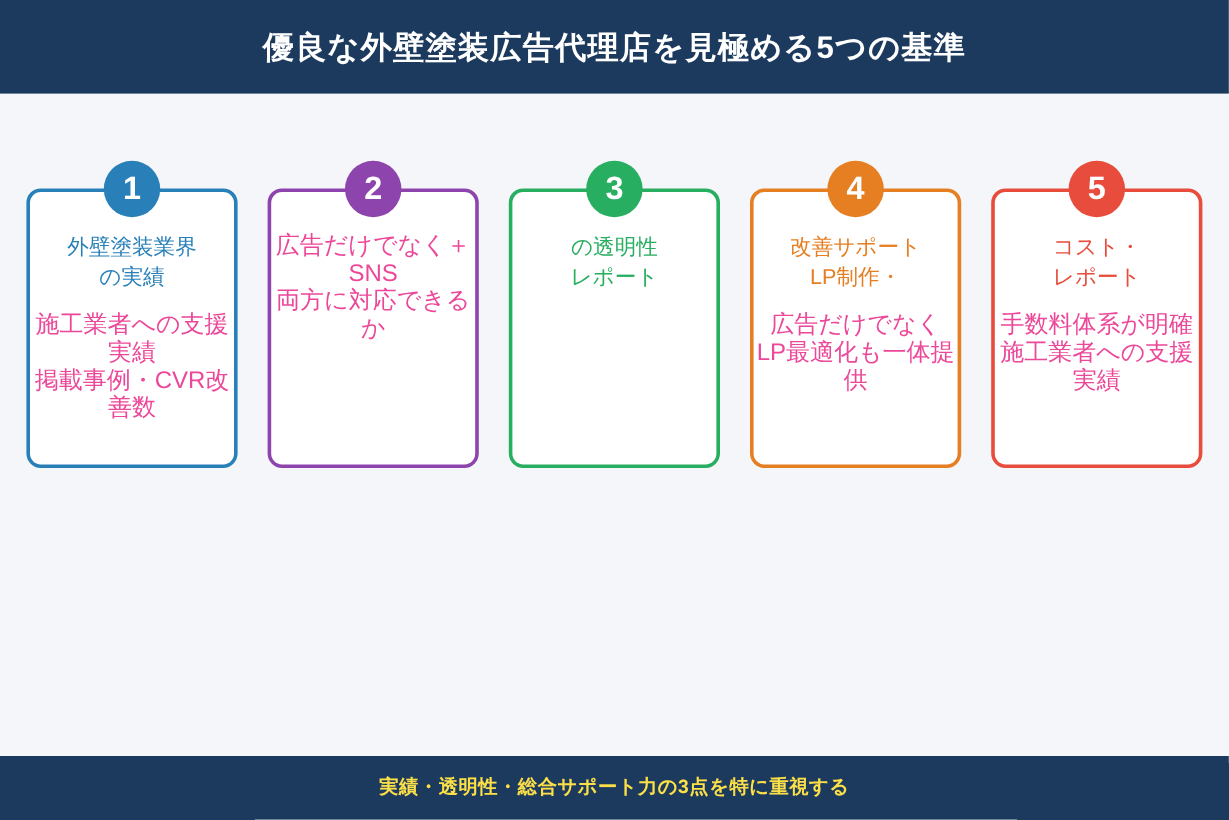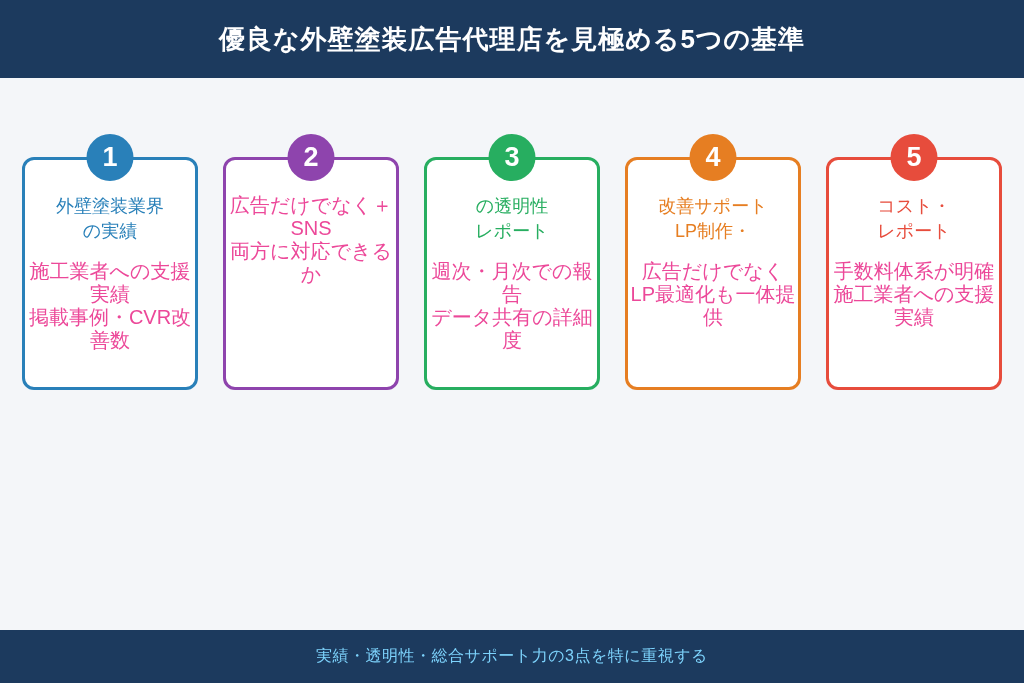--- a/index.html
+++ b/index.html
@@ -83,23 +83,23 @@
   .spacer { flex: 1 1 auto; }
   .footer {
     height: 53px;
     background: #1c3a5e;
     display: flex;
     align-items: center;
     justify-content: center;
     flex: 0 0 auto;
   }
   .footer-text {
-    color: #7dd3fc;
+    color: #fde047;
     font-size: 16px;
-    font-weight: normal;
+    font-weight: bold;
     letter-spacing: 0.5px;
   }
 </style>
 </head>
 <body>
 
 <div class="page">
 
   <div class="header">
     <div class="header-title">優良な外壁塗装広告代理店を見極める5つの基準</div>
@@ -126,24 +126,20 @@
         <span>両方に対応できるか</span>
       </div>
     </div>
 
     <div class="card" style="--accent: #27ae60;">
       <div class="badge">3</div>
       <div class="card-title">
         <span>の透明性</span>
         <span>レポート</span>
       </div>
-      <div class="card-body">
-        <span>週次・月次での報告</span>
-        <span>データ共有の詳細度</span>
-      </div>
     </div>
 
     <div class="card" style="--accent: #e67e22;">
       <div class="badge">4</div>
       <div class="card-title">
         <span>改善サポート</span>
         <span>LP制作・</span>
       </div>
       <div class="card-body">
         <span>広告だけでなく</span>

